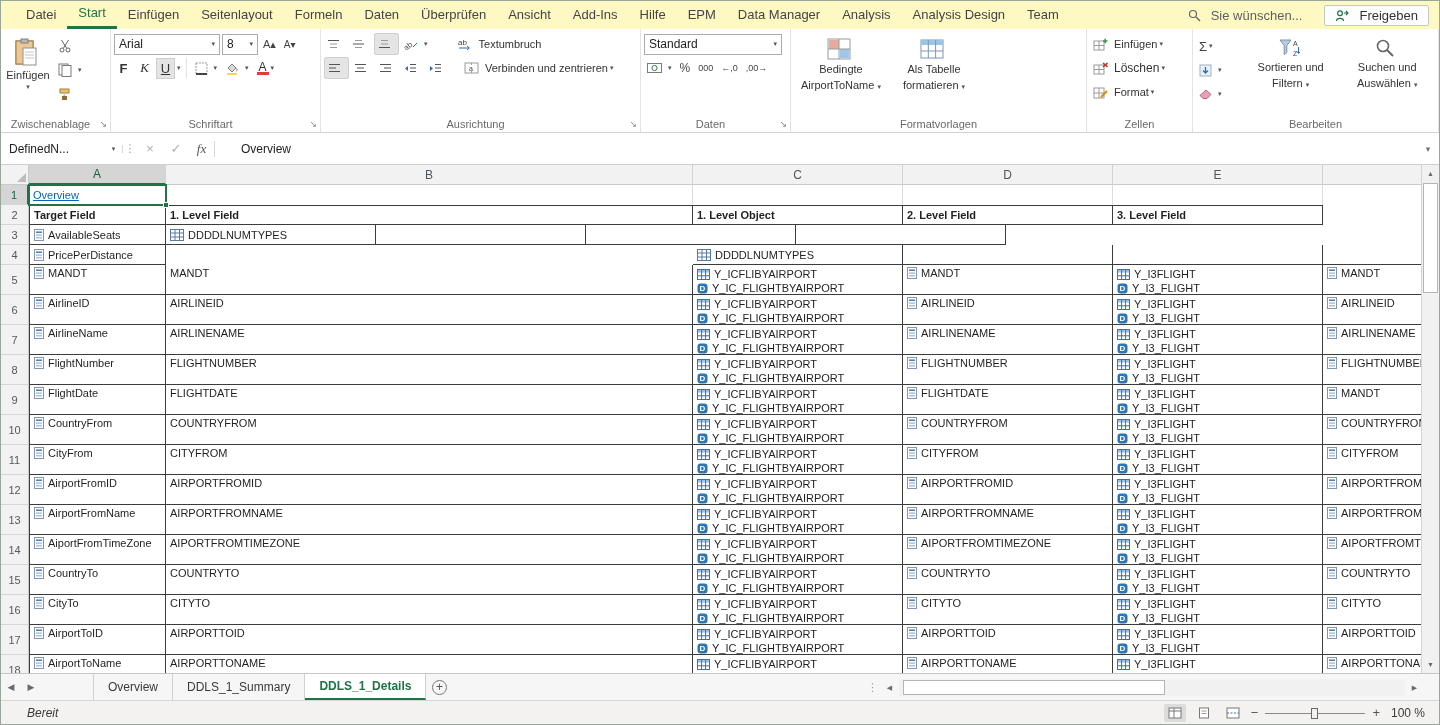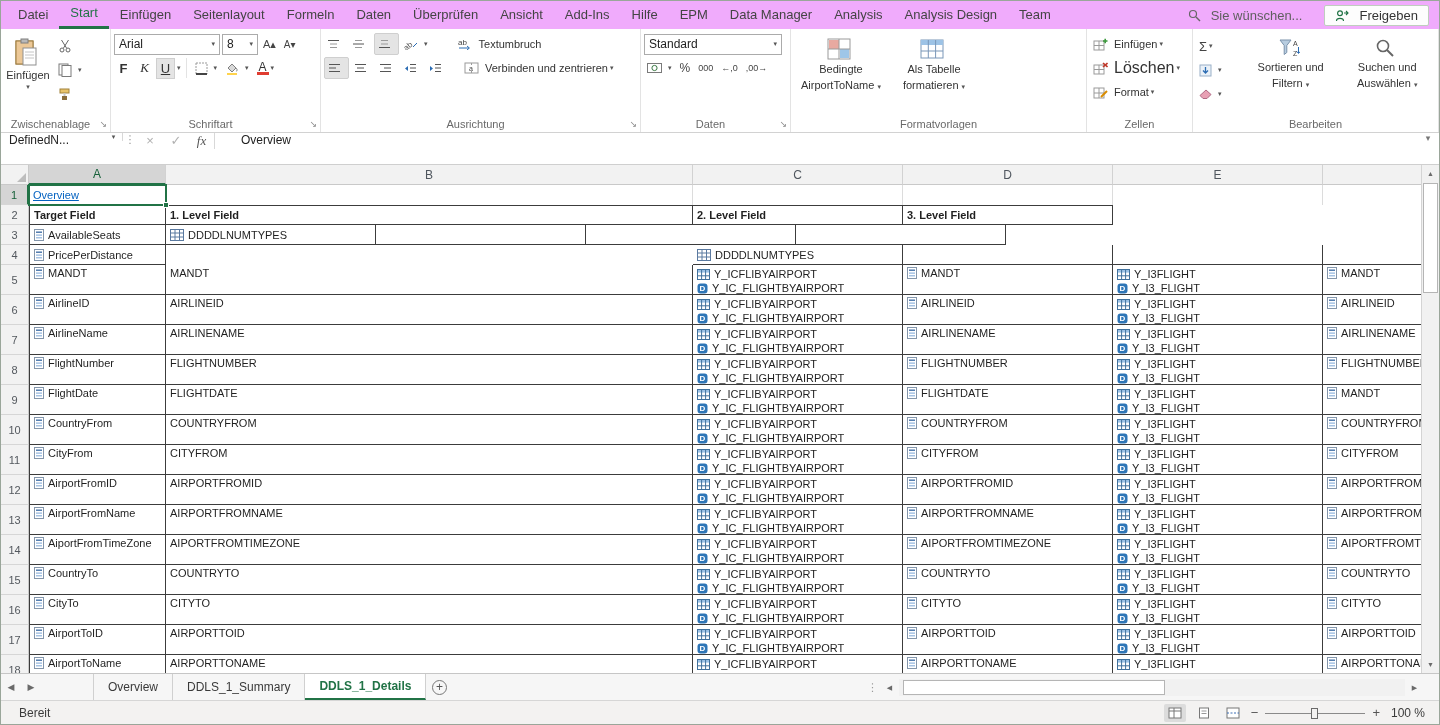--- a/index.html
+++ b/index.html
@@ -1,20 +1,20 @@
 <!DOCTYPE html>
 <html><head>
 <meta charset="utf-8">
 <style>
 *{margin:0;padding:0;box-sizing:border-box;}
 html,body{width:1440px;height:725px;overflow:hidden;background:#fff;font-family:"Liberation Sans",sans-serif;}
 #app{position:relative;width:1440px;height:725px;border:1px solid #9aa69a;background:#fff;overflow:hidden;}
 
 
-.tabrow{position:absolute;top:0;left:0;width:1438px;height:28px;background:#f0abfc;display:flex;align-items:center;padding-left:6px;}
+.tabrow{position:absolute;top:0;left:0;width:1438px;height:28px;background:#fef9c3;display:flex;align-items:center;padding-left:14px;}
 .tabs{display:flex;height:28px;}
 .rtab{padding:0 11px;font-size:13px;color:#444;line-height:27px;white-space:nowrap;cursor:default;}
 .rtab.ractive{color:#217346;border-bottom:3px solid #217346;line-height:24px;}
 .tellme{margin-left:auto;display:flex;align-items:center;gap:6px;color:#5f5f5f;font-size:13px;white-space:nowrap;}
 .sharebtn{margin-left:22px;margin-right:10px;display:flex;align-items:center;gap:6px;border:1px solid #bfcdbf;background:#fdfdfd;border-radius:2px;padding:2px 10px;font-size:13px;color:#333;white-space:nowrap;}
 
 
 .ribbon{position:absolute;top:28px;left:0;width:1438px;height:104px;background:#fff;border-bottom:1px solid #d2d2d2;display:flex;}
 .rg{position:relative;height:103px;border-right:1px solid #e3e3e3;padding:3px 3px 18px 3px;}
 .rg-label{position:absolute;bottom:2px;left:2px;right:12px;text-align:center;font-size:11px;color:#696969;white-space:nowrap;}
@@ -31,21 +31,21 @@
 .combo{display:flex;align-items:center;border:1px solid #ababab;background:#fff;height:21px;font-size:12px;color:#222;padding:0 4px;gap:4px;}
 .combo .dar{margin-left:auto;}
 .fmt{width:19px;height:21px;display:flex;align-items:center;justify-content:center;font-size:13px;color:#333;}
 .fc{display:flex;flex-direction:column;align-items:center;line-height:10px;}
 .fc .a{font-size:12px;color:#333;}
 .fc .bar{width:12px;height:3px;}
 .tinytxt{font-size:9px;color:#444;letter-spacing:0;}
 .sep-v{width:1px;height:20px;background:#e3e3e3;margin:0 3px;}
 
 
-.fbar{position:absolute;top:132px;left:0;width:1438px;height:32px;background:#fff;border-bottom:1px solid #cfcfcf;display:flex;align-items:flex-start;}
+.fbar{position:absolute;top:132px;left:0;width:1438px;height:32px;background:#fff;border-bottom:1px solid #cfcfcf;display:flex;align-items:center;}
 .namebox{width:104px;display:flex;align-items:center;padding-left:8px;font-size:12px;color:#222;}
 .nbarrow{width:18px;display:flex;align-items:center;justify-content:center;color:#666;border-right:1px solid #d8d8d8;}
 .fdots{width:14px;display:flex;align-items:center;justify-content:center;color:#9a9a9a;font-size:11px;}
 .fbtn{width:26px;display:flex;align-items:center;justify-content:center;font-size:13px;color:#b0b0b0;}
 .fbtn.fx{font-family:"Liberation Serif",serif;font-style:italic;color:#555;border-right:1px solid #d8d8d8;}
 .finput{flex:1;display:flex;align-items:center;padding-left:26px;font-size:12px;color:#222;}
 .fexpand{width:22px;display:flex;align-items:center;justify-content:center;color:#777;font-size:9px;}
 
 
 .grid{position:absolute;top:164px;left:0;width:1420px;height:508px;overflow:hidden;background:#fff;}
@@ -87,21 +87,21 @@
 .addsheet{width:26px;display:flex;align-items:center;justify-content:center;}
 .addsheet .circ{width:15px;height:15px;border:1px solid #767676;border-radius:50%;color:#555;font-size:12px;line-height:13px;text-align:center;}
 .tsplit{position:absolute;left:866px;top:0;height:26px;display:flex;align-items:center;color:#9a9a9a;font-size:11px;}
 .hs-left{position:absolute;left:880px;top:5px;width:17px;height:17px;display:flex;align-items:center;justify-content:center;font-size:7px;color:#6a6a6a;}
 .hs-track{position:absolute;left:898px;right:34px;top:5px;height:17px;background:#f1f1f1;}
 .hs-thumb{position:absolute;left:4px;top:1px;width:262px;height:15px;background:#fff;border:1px solid #b5b5b5;}
 .hs-right{position:absolute;right:16px;top:5px;width:17px;height:17px;display:flex;align-items:center;justify-content:center;font-size:7px;color:#6a6a6a;}
 
 
 .statusbar{position:absolute;top:699px;left:0;width:1438px;height:24px;background:#f3f2f1;border-top:1px solid #d6d6d6;display:flex;align-items:center;font-size:12px;color:#3b3b3b;}
-.sb-mode{margin-left:18px;}
+.sb-mode{margin-left:26px;font-style:italic;}
 .sb-right{margin-left:auto;display:flex;align-items:center;gap:7px;margin-right:14px;}
 .viewbtn{width:22px;height:18px;display:flex;align-items:center;justify-content:center;border-radius:2px;}
 .viewbtn.active{background:#dcdcdc;}
 .zoomtrack{position:relative;width:100px;height:14px;}
 .zoomline{position:absolute;left:0;right:0;top:7px;height:1px;background:#8a8a8a;}
 .zoomtick{position:absolute;left:49px;top:3px;width:1px;height:8px;background:#8a8a8a;}
 .zoomthumb{position:absolute;left:46px;top:2px;width:7px;height:11px;background:#f3f2f1;border:1px solid #6a6a6a;}
 .zoompct{min-width:38px;text-align:right;}
 .zbtn{color:#555;font-size:13px;}
 </style>
@@ -450,21 +450,21 @@
       <div class="rrow sbtn">
         <span class="ci">
             <svg width="15" height="13">
               <rect x="1" y="3" width="10" height="9" fill="#fff" stroke="#9a9a9a"></rect>
               <line x1="6" y1="3" x2="6" y2="12" stroke="#9a9a9a"></line>
               <line x1="1" y1="7.5" x2="11" y2="7.5" stroke="#9a9a9a"></line>
               <line x1="10" y1="1" x2="14.5" y2="5" stroke="#c0392b" stroke-width="1.6"></line>
               <line x1="14.5" y1="1" x2="10" y2="5" stroke="#c0392b" stroke-width="1.6"></line>
             </svg>
           </span>
-        <span style="font-size:16px;color:#333">Löschen</span>
+        <span style="font-size:12px;color:#333">Löschen</span>
         <span class="dar">▾</span>
       </div>
       <div class="rrow sbtn">
         <span class="ci">
             <svg width="15" height="13">
               <rect x="1" y="2" width="10" height="10" fill="#fff" stroke="#9a9a9a"></rect>
               <line x1="6" y1="2" x2="6" y2="12" stroke="#9a9a9a"></line>
               <line x1="1" y1="7" x2="11" y2="7" stroke="#9a9a9a"></line>
               <line x1="8" y1="11" x2="14" y2="5" stroke="#d98c00" stroke-width="2"></line>
             </svg>
@@ -569,20 +569,23 @@
         </div>
         <div class="grow" style="height: 20px;">
           <div class="gnum">2</div>
           <div class="c tbl hb lft" style="width: 137px;">
             <span>Target Field</span>
           </div>
           <div class="c tbl hb" style="width: 527px;">
             <span>1. Level Field</span>
           </div>
           <div class="c tbl hb" style="width: 210px;">
+            <span>1. Level Object</span>
+          </div>
+          <div class="c tbl hb" style="width: 210px;">
             <span>2. Level Field</span>
           </div>
           <div class="c tbl hb" style="width: 210px;">
             <span>3. Level Field</span>
           </div>
         </div>
         <div class="grow" style="height: 20px;">
           <div class="gnum">3</div>
           <div class="c tbl lft" style="width: 137px;">
             <span class="ci">

